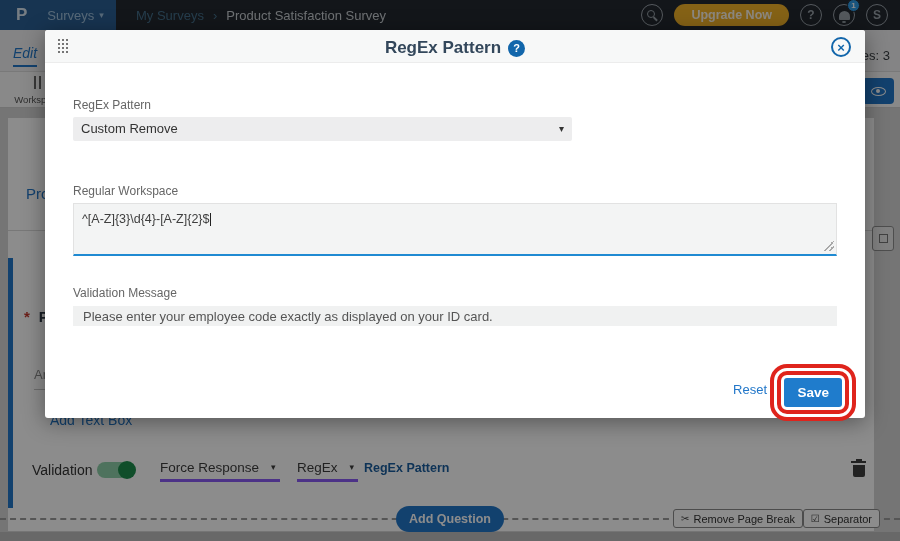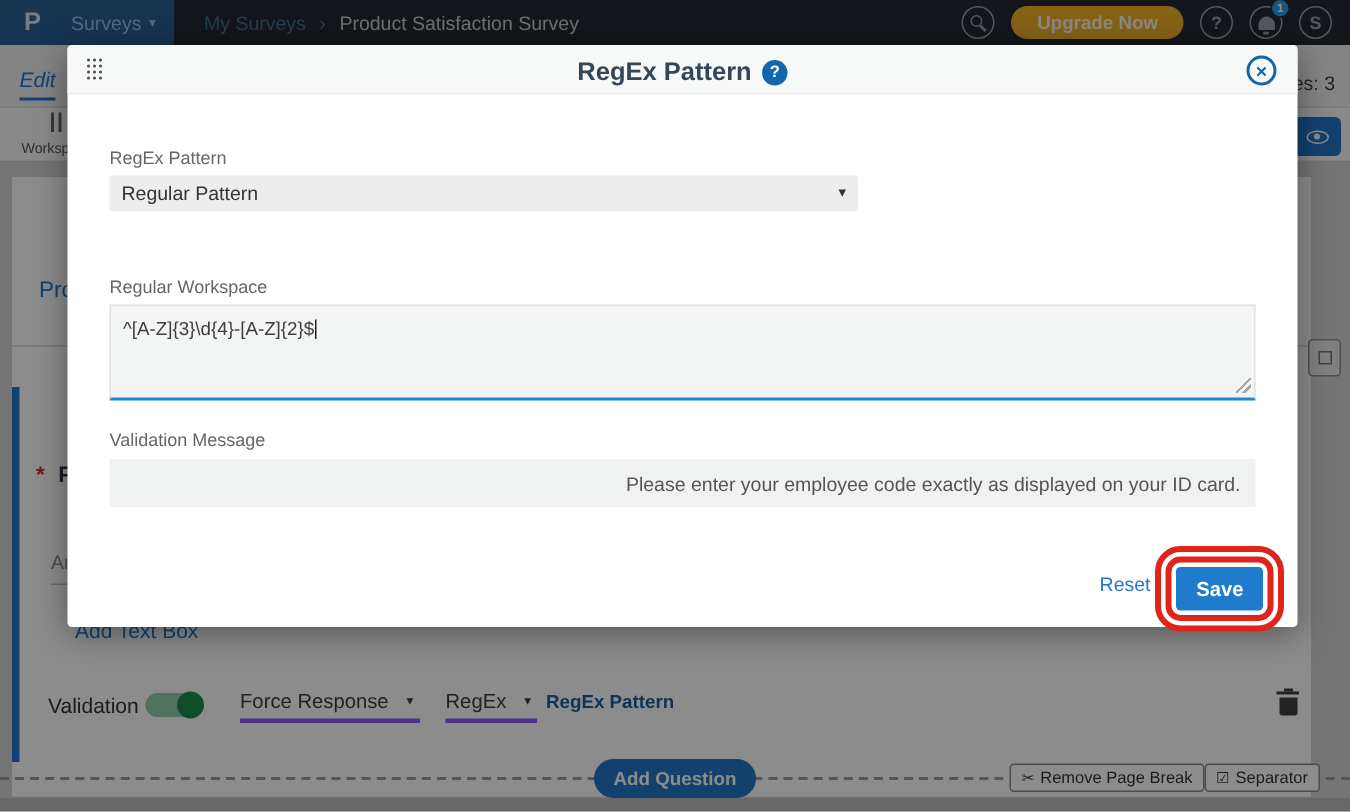--- a/index.html
+++ b/index.html
@@ -82,25 +82,25 @@
   .m-header { position:absolute; top:0; left:0; right:0; height:33px; background:#f7f8f8; border-bottom:1px solid #ececec; border-radius:3px 3px 0 0; }
   .drag-handle { position:absolute; left:13px; top:9px; display:grid; grid-template-columns:repeat(3,2px); grid-auto-rows:2px; gap:2px; cursor:move; }
   .drag-handle i { width:2px; height:2px; background:#4a4a4a; border-radius:50%; }
   .m-title { position:absolute; top:8px; left:0; right:0; display:flex; justify-content:center; align-items:center; gap:7px; font-size:17px; font-weight:bold; color:#33475b; }
   .m-help { width:17px; height:17px; border-radius:50%; background:#1266ab; color:#fff; font-size:11px; font-weight:bold; display:flex; align-items:center; justify-content:center; }
   .m-close { position:absolute; right:14px; top:7px; width:20px; height:20px; border:2px solid #1266ab; border-radius:50%; color:#1266ab; font-size:13px; font-weight:bold; display:flex; align-items:center; justify-content:center; line-height:1; }
   .m-label { position:absolute; left:28px; font-size:12px; color:#666; }
   .lbl-1 { top:68px; } .lbl-2 { top:154px; } .lbl-3 { top:256px; }
   .m-select { position:absolute; left:28px; top:87px; width:499px; height:24px; background:#ededee; border-radius:2px; font-size:13px; color:#333; line-height:24px; padding-left:8px; }
   .m-select .sel-caret { position:absolute; right:8px; top:0; line-height:24px; font-size:10px; color:#333; }
-  .m-textarea { position:absolute; left:28px; top:173px; width:764px; height:64px; background:#f3f4f4; border:1px solid #e2e2e2; border-bottom:2px solid #1f8ad2; padding:8px 8px; font-size:12.5px; color:#3e3e3e; }
+  .m-textarea { position:absolute; left:28px; top:173px; width:764px; height:53px; background:#f3f4f4; border:1px solid #e2e2e2; border-bottom:2px solid #1f8ad2; padding:8px 8px; font-size:12.5px; color:#3e3e3e; }
   .text-cursor { display:inline-block; width:1px; height:13px; background:#222; vertical-align:text-bottom; margin-left:1px; }
   .resize-grip { position:absolute; right:2px; bottom:3px; width:10px; height:10px;
     background:linear-gradient(135deg, transparent 0 45%, #a8a8a8 45% 55%, transparent 55% 70%, #a8a8a8 70% 82%, transparent 82%); }
-  .m-input { position:absolute; left:28px; top:276px; width:764px; height:32px; background:#f0f1f1; border:none; padding:0 10px; font-family:"Liberation Sans", sans-serif; font-size:13px; color:#555;text-align:right; }
+  .m-input { position:absolute; left:28px; top:276px; width:764px; height:20px; background:#f0f1f1; border:none; padding:0 10px; font-family:"Liberation Sans", sans-serif; font-size:13px; color:#555; }
   .m-reset { position:absolute; right:98px; top:352px; color:#2277c9; font-size:13px; cursor:pointer; }
   .save-zone { position:absolute; right:16px; top:324px;margin-top:17px; }
   .red-ring { border:4px solid #df241c; outline:4px solid #df241c; outline-offset:3px; border-radius:10px; padding:3px; background:#fff; }
   .save-btn { background:#1f7ccc; color:#fff; font-size:13.5px; font-weight:bold; padding:7px 13px; border-radius:3px; border:none; font-family:"Liberation Sans", sans-serif; cursor:pointer; }
 </style>
 </head>
 <body>
 
 <div class="app">
 
@@ -217,21 +217,21 @@
     <div class="m-title">
       <span>RegEx Pattern</span>
       <span class="m-help">?</span>
     </div>
     <div class="m-close">
       <span>×</span>
     </div>
 
     <div class="m-label lbl-1">RegEx Pattern</div>
     <div class="m-select">
-      <span>Regular Pattern</span>
+      <span>Custom Remove</span>
       <span class="sel-caret">▾</span>
     </div>
 
     <div class="m-label lbl-2">Regular Workspace</div>
     <div class="m-textarea">
       <span>^[A-Z]{3}\d{4}-[A-Z]{2}$</span><span class="text-cursor"></span>
       <span class="resize-grip"></span>
     </div>
 
     <div class="m-label lbl-3">Validation Message</div>

